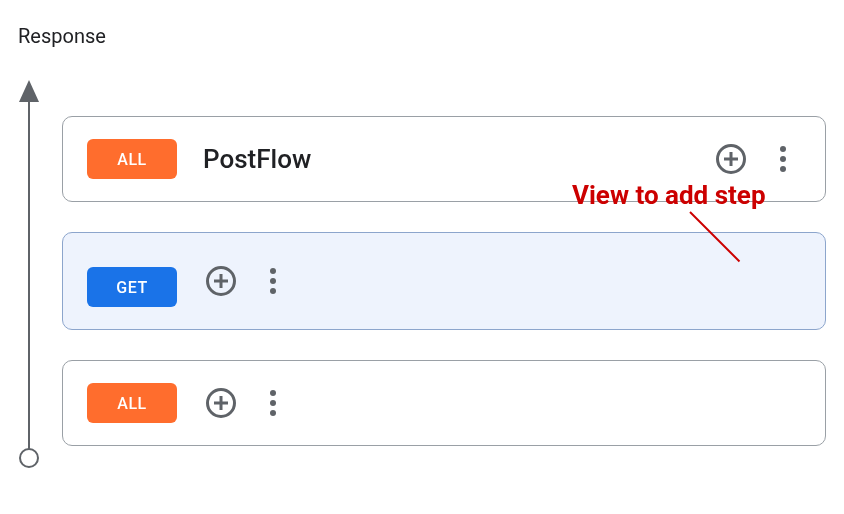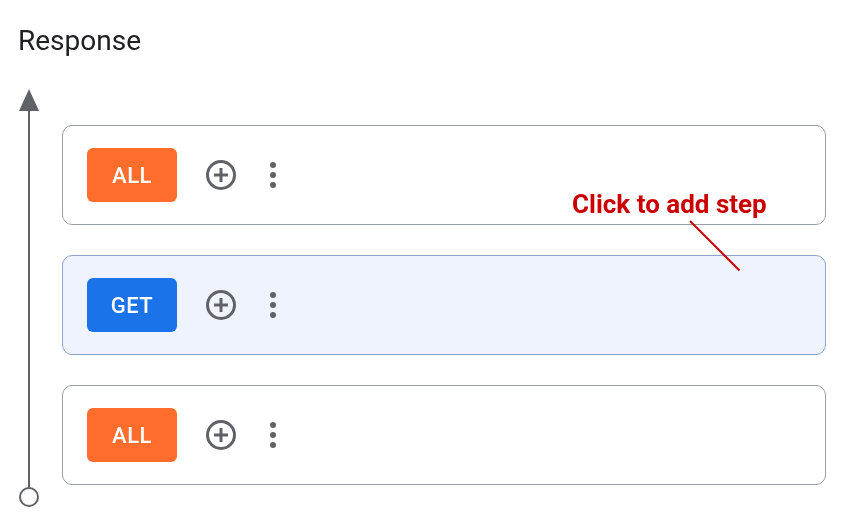--- a/index.html
+++ b/index.html
@@ -9,21 +9,21 @@
   }
   body {
     font-family: 'Google Sans', 'Roboto', -apple-system, BlinkMacSystemFont, 'Segoe UI', Arial, sans-serif;
     background: #fff;
     width: 844px;
     height: 514px;
     position: relative;
     padding: 24px 18px;
   }
   .heading {
-    font-size: 28px;
+    font-size: 20px;
     font-weight: 400;
     color: #202124;
     margin-bottom: 40px;
     margin-left: 0px;
   }
   .content-wrap {
     display: flex;
     align-items: stretch;
     position: relative;
   }
@@ -83,33 +83,34 @@
   }
   .row.selected {
     background: #eef3fd;
     border-color: #8ca5cc;
   }
   .badge {
     display: inline-flex;
     align-items: center;
     justify-content: center;
     min-width: 90px;
-    height: 54px;
+    height: 40px;
     padding: 0 16px;
     border-radius: 6px;
-    font-size: 22px;
+    font-size: 16px;
     font-weight: 500;
     color: #fff;
     letter-spacing: 0.5px;
   }
   .badge.all {
     background: #ff6d2d;
   }
   .badge.get {
     background: #1a73e8;
+    margin-top: 12px;
   }
   .row-label {
     font-size: 26px;
     font-weight: 500;
     color: #202124;
     flex: 1;
   }
   .row-actions {
     display: flex;
     align-items: center;
@@ -188,20 +189,21 @@
   <div class="rail">
     <div class="rail-arrow"></div>
     <div class="rail-line"></div>
     <div class="rail-circle"></div>
   </div>
 
   <div class="rows">
 
     <div class="row">
       <span class="badge all">ALL</span>
+      <span class="row-label">PostFlow</span>
       <div class="row-actions">
         <span class="icon-button">
           <span class="plus-circle"></span>
         </span>
         <span class="icon-button">
           <span class="kebab">
               <span></span>
               <span></span>
               <span></span>
             </span>
@@ -234,17 +236,17 @@
         <span class="icon-button">
           <span class="kebab">
               <span></span>
               <span></span>
               <span></span>
             </span>
         </span>
       </div>
     </div>
 
-    <div class="annotation" style="top:92px; left:510px;">Click to add step</div>
+    <div class="annotation" style="top:92px; left:510px;">View to add step</div>
     <div class="annotation-line" style="top:123px; left:628px; width:70px; transform: rotate(45deg);"></div>
 
   </div>
 </div>
 
 </body></html>

